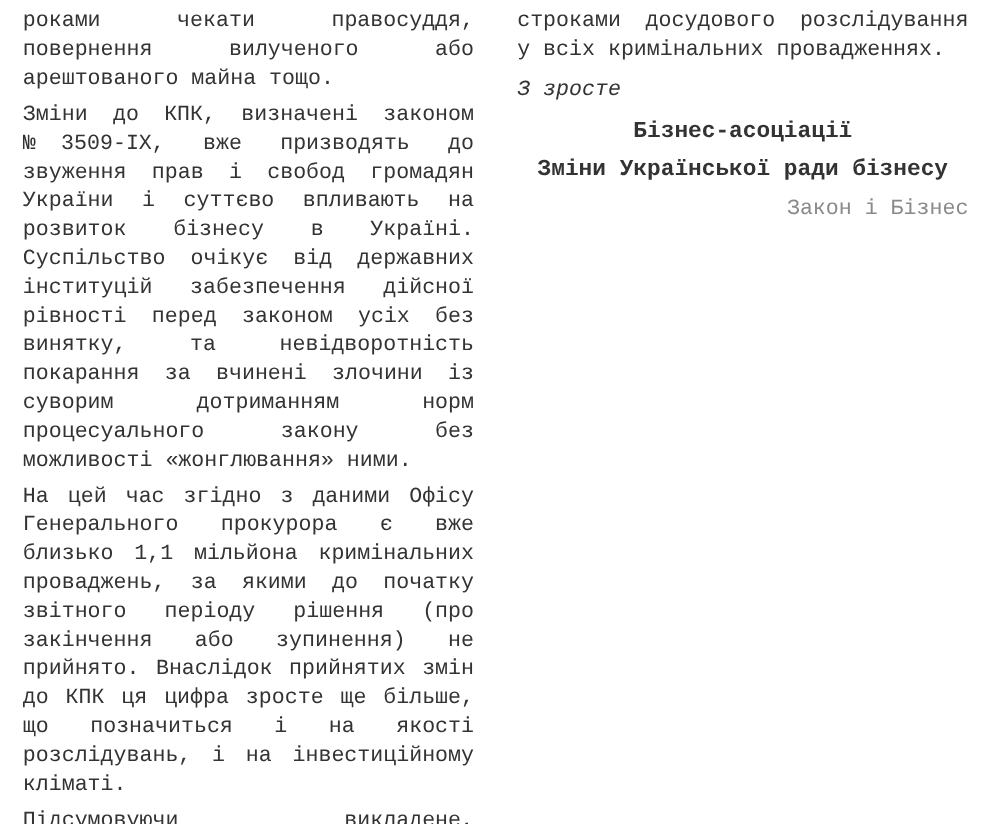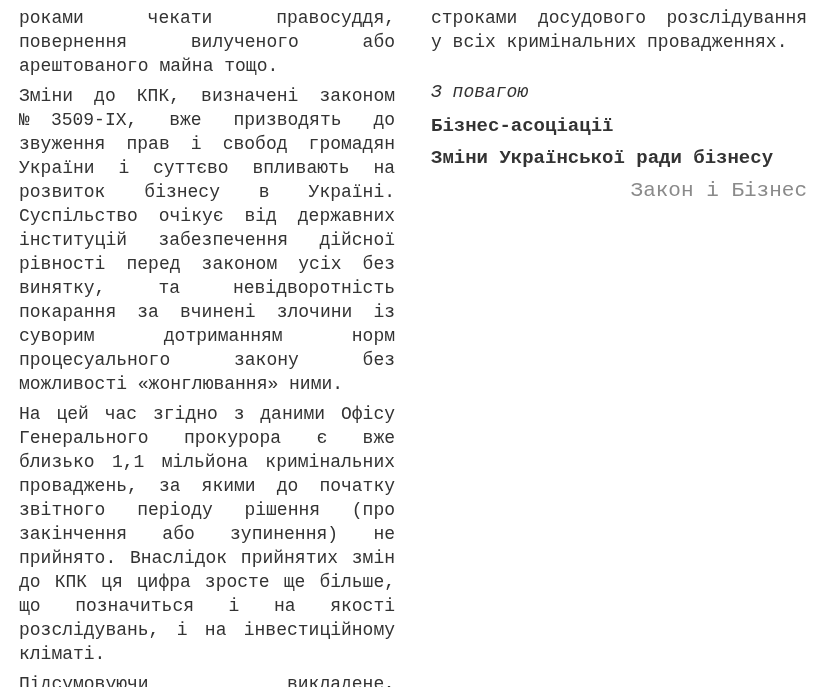--- a/index.html
+++ b/index.html
@@ -25,55 +25,55 @@
   }
   .column {
     width: 376px;
     flex: 0 0 376px;
   }
   .column p {
     margin: 0 0 6px 0;
     text-align: justify;
   }
   .right-col p.continuation {
-    margin-bottom: 26px;
+    margin-bottom: 9px;
   }
   p.closing {
     font-style: italic;
     text-align: left !important;
     margin-bottom: 10px !important;
   }
   p.signature {
     font-weight: bold;
     font-size: 19px;
     line-height: 25px;
-    text-align: left;
+    text-align: center;
     margin-bottom: 7px !important;
   }
   p.source {
     color: #8a8a8a;
-    font-size: 21px;
+    font-size: 18px;
     line-height: 20px;
     text-align: right !important;
     margin-top: 10px !important;
   }
 </style>
 </head>
 <body>
 
 <div class="page">
 
   <div class="column left-col">
     <p>роками чекати правосуддя, повернення вилученого або арештованого майна тощо.</p>
     <p>Зміни до КПК, визначені законом №3509-IX, вже призводять до звуження прав і свобод громадян України і суттєво впливають на розвиток бізнесу в Україні. Суспільство очікує від державних інституцій забезпечення дійсної рівності перед законом усіх без винятку, та невідворотність покарання за вчинені злочини із суворим дотриманням норм процесуального закону без можливості «жонглювання» ними.</p>
     <p>На цей час згідно з даними Офісу Генерального прокурора є вже близько 1,1 мільйона кримінальних проваджень, за якими до початку звітного періоду рішення (про закінчення або зупинення) не прийнято. Внаслідок прийнятих змін до КПК ця цифра зросте ще більше, що позначиться і на якості розслідувань, і на інвестиційному кліматі.</p>
     <p>Підсумовуючи викладене, звертаємось до народних громадян України з проханням внести відповідні правки до Кримінального процесуального кодексу та забезпечити необхідні запобіжники для здійснення швидкого та неупередженого досудового слідства, впровадивши судовий контроль за</p>
   </div>
 
   <div class="column right-col">
     <p class="continuation">строками досудового розслідування у всіх кримінальних провадженнях.</p>
-    <p class="closing">З повагою</p>
+    <p class="closing">З зросте</p>
     <p class="signature">Бізнес-асоціації</p>
     <p class="signature">Зміни Української ради бізнесу</p>
     <p class="source">Закон і Бізнес</p>
   </div>
 
 </div>
 
 </body></html>

